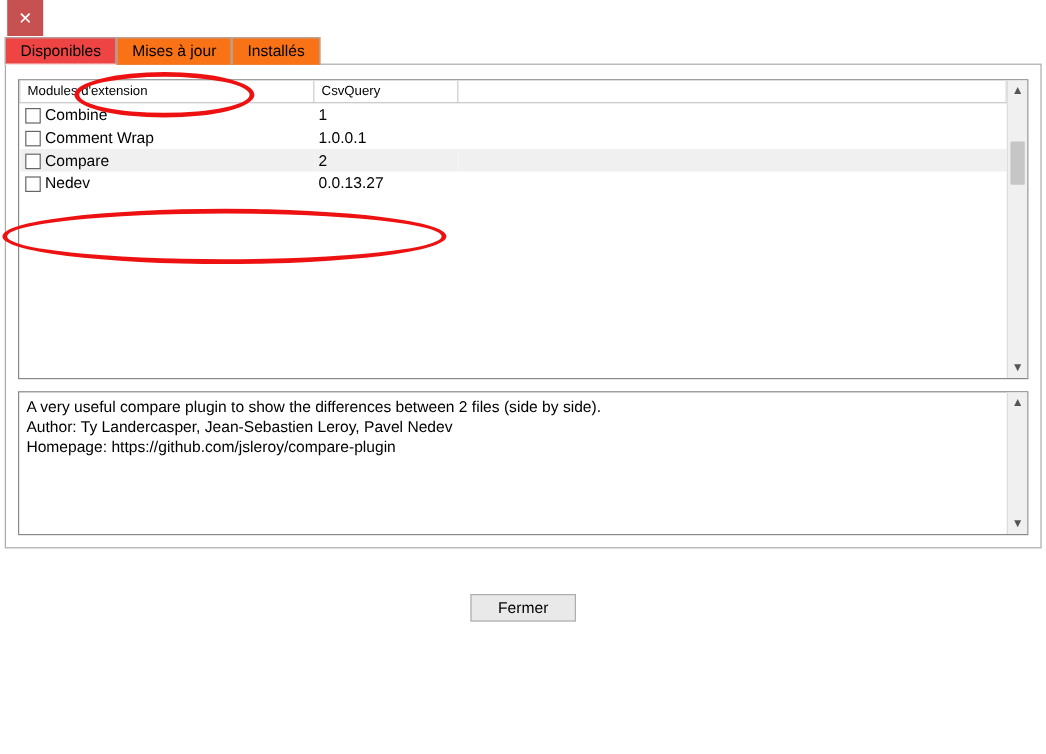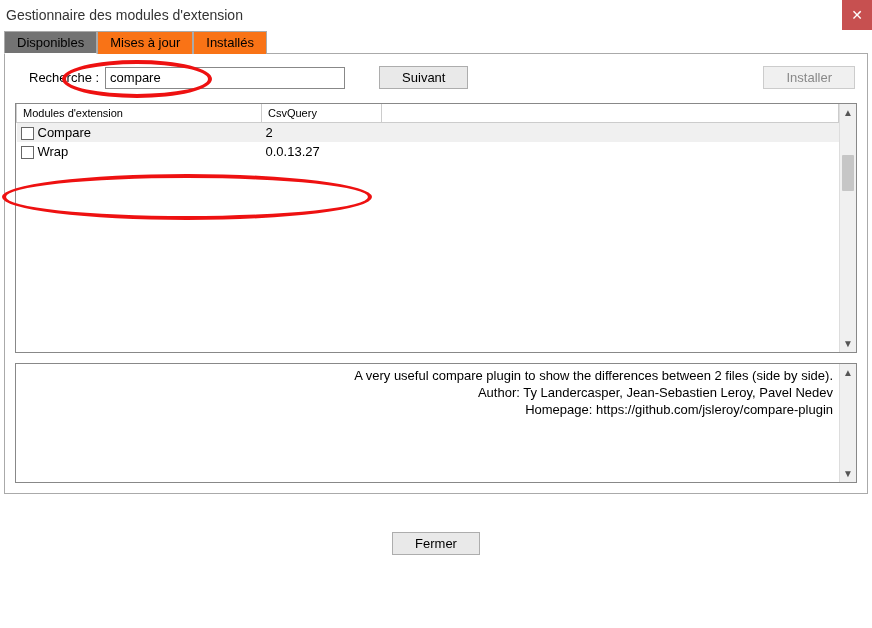--- a/index.html
+++ b/index.html
@@ -45,21 +45,21 @@
     border-bottom: none;
     padding: 3px 12px;
     background: #f97316;
     font-size: 13px;
     margin-right: 0;
     cursor: pointer;
     position: relative;
     top: 1px;
   }
   .tab.active {
-    background: #737373;
+    background: #ef4444;
     border-bottom: 1px solid #fff;
     z-index: 3;
   }
   .panel {
     border: 1px solid #aaa;
     margin: 0 4px;
     padding: 12px 10px 10px 10px;
     position: relative;
     top: 0;
   }
@@ -167,21 +167,20 @@
     height: 36px;
     top: 34px;
     background: #c6c6c6;
     border-radius: 1px;
   }
   .desc-box {
     margin-top: 10px;
     border: 1px solid #888;
     height: 120px;
     display: flex;
-    text-align: right;
   }
   .desc-text {
     flex: 1;
     padding: 4px 6px;
     font-size: 13px;
     line-height: 1.3;
     white-space: pre-wrap;
   }
   .footer {
     text-align: center;
@@ -196,64 +195,67 @@
     z-index: 50;
   }
 </style>
 </head>
 <body>
 
 <div class="annot" style="left:62px; top:60px; width:150px; height:38px;"></div>
 <div class="annot" style="left:2px; top:174px; width:370px; height:46px;"></div>
 
 <div class="titlebar">
-  <span class="title-text">Gestionnaire des modules d'extension</span>
   <div class="close-btn">
     <span>✕</span>
   </div>
 </div>
 
 <div class="tabs">
   <div class="tab active">Disponibles</div>
   <div class="tab">Mises à jour</div>
   <div class="tab">Installés</div>
 </div>
 
 <div class="panel">
 
-  <div class="search-row">
-    <span class="search-label">Recherche :</span>
-    <input class="search-input" type="text" value="compare" style="">
-    <button class="btn btn-next">Suivant</button>
-    <button class="btn btn-install">Installer</button>
-  </div>
 
   <div class="table-wrap">
     <div class="table-body">
       <table class="plugin-table">
         <colgroup>
             <col class="col0">
             <col class="col1">
             <col>
           </colgroup>
         <thead>
           <tr>
             <th>Modules d'extension</th>
             <th>CsvQuery</th>
             <th></th>
           </tr>
         </thead>
         <tbody id="plugin-rows">
+            <tr>
+              <td><span class="chk"></span><span>Combine</span></td>
+              <td>1</td>
+              <td></td>
+            </tr>
+            <tr>
+              <td><span class="chk"></span><span>Comment Wrap</span></td>
+              <td>1.0.0.1</td>
+              <td></td>
+            </tr>
             <tr class="row-sel">
               <td><span class="chk"></span><span>Compare</span></td>
               <td>2</td>
               <td></td>
             </tr>
             <tr>
-              <td><span class="chk"></span><span>Wrap</span></td>
+              <td><span class="chk"></span><span>Nedev</span></td>
               <td>0.0.13.27</td>
               <td></td>
             </tr>
           </tbody>
       </table>
     </div>
     <div class="scrollbar">
       <div class="scroll-arrow">▲</div>
       <div class="scroll-track">
         <div class="scroll-thumb"></div>

